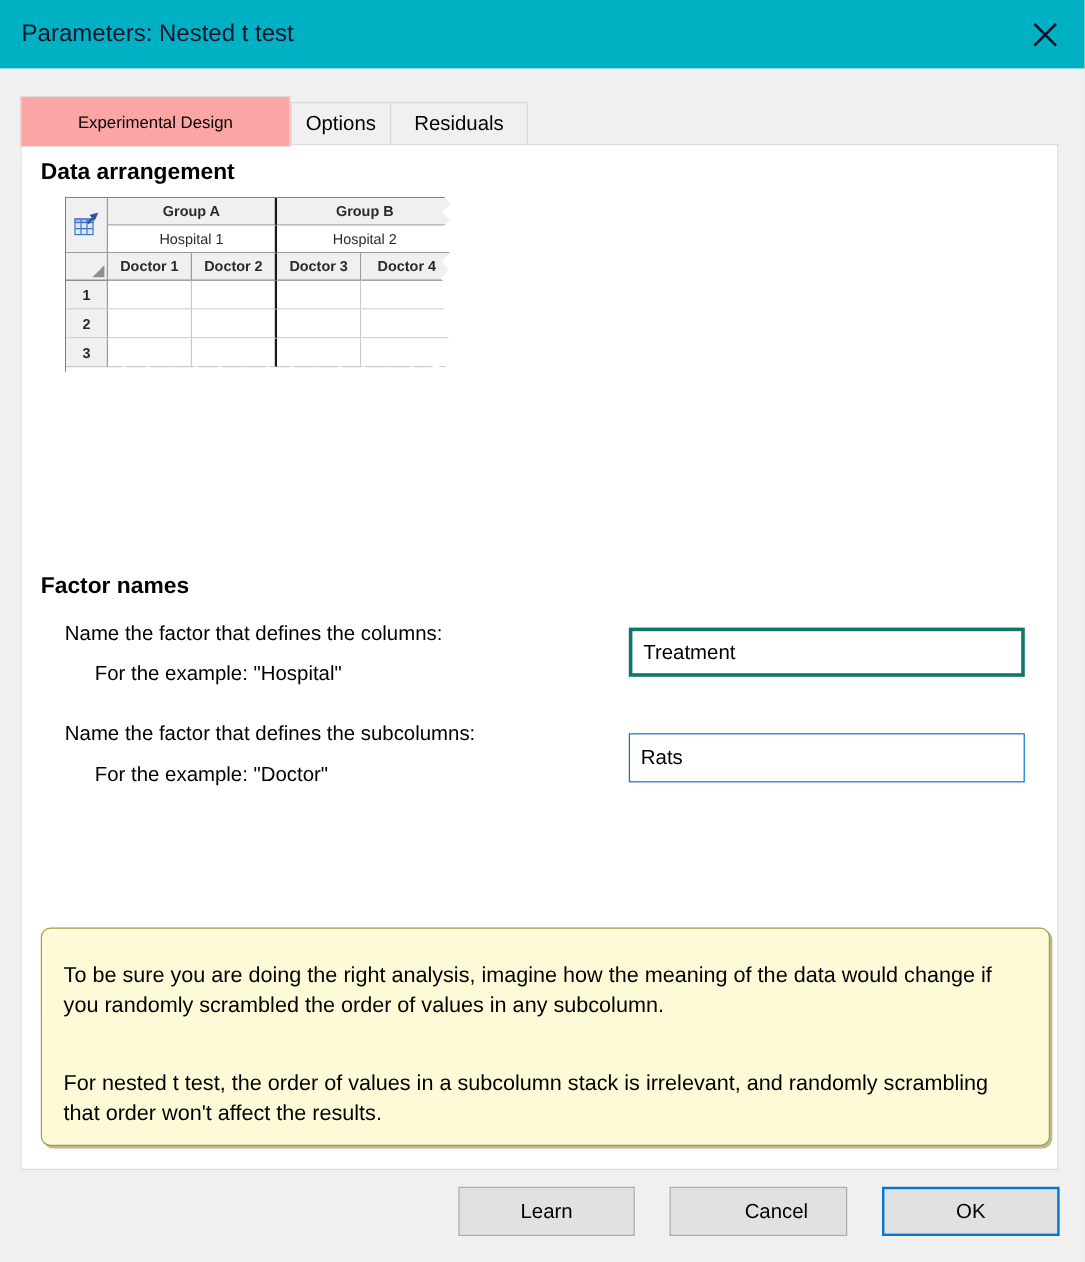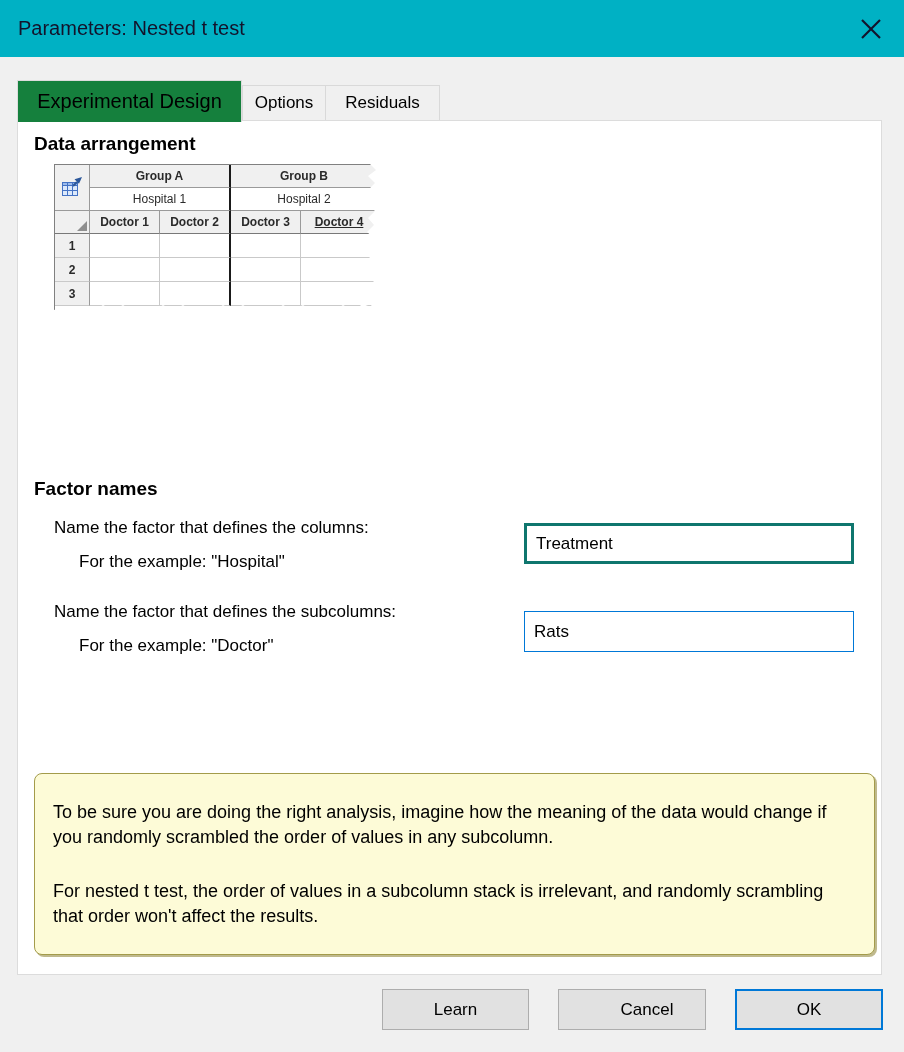--- a/index.html
+++ b/index.html
@@ -9,22 +9,22 @@
   
   .titlebar{position:absolute;left:0;top:0;width:904px;height:57px;background:#00b1c4;}
   .titlebar .title{position:absolute;left:18px;top:0;height:57px;line-height:57px;
     font-size:20px;color:#13132b;}
   .close-btn{position:absolute;right:13px;top:11px;width:40px;height:36px;
     display:flex;align-items:center;justify-content:center;cursor:pointer;background:transparent;border:none;}
 
   
   .tab{position:absolute;display:flex;align-items:center;justify-content:center;
     box-sizing:border-box;color:#000;cursor:pointer;}
-  .tab.active{left:17px;top:80px;width:225px;height:42px;background:#15803d;
-    border:1px solid #dcdcdc;border-bottom:none;font-size:20px;z-index:3;}
+  .tab.active{left:17px;top:80px;width:225px;height:42px;background:#fca5a5;
+    border:1px solid #dcdcdc;border-bottom:none;font-size:14px;z-index:3;}
   .tab.t2{left:242px;top:85px;width:84px;height:35px;background:#f0f0f0;
     border:1px solid #d9d9d9;border-bottom:none;font-size:17px;z-index:1;}
   .tab.t3{left:325px;top:85px;width:115px;height:35px;background:#f0f0f0;
     border:1px solid #d9d9d9;border-bottom:none;font-size:17px;z-index:1;}
 
   
   .panel{position:absolute;left:17px;top:120px;width:865px;height:855px;background:#ffffff;
     border:1px solid #dcdcdc;box-sizing:border-box;z-index:2;}
   .panel h2{position:absolute;margin:0;font-size:19px;font-weight:bold;color:#000;}
   .h-data{left:16px;top:12px;}
@@ -50,38 +50,38 @@
   .rnum{background:#f0f0f0;font-weight:bold;font-size:12px;color:#2a2a2a;
     border-bottom:1px solid #c9c9c9;}
   .dcell{background:#ffffff;border-right:1px solid #c9c9c9;border-bottom:1px solid #c9c9c9;}
   .sep{border-right:2px solid #1a1a1a !important;}
   .noright{border-right:none !important;}
   .dkb{border-bottom:1px solid #787878 !important;}
   .g-icon{grid-area:1/1/3/2;}
   .g-ga{grid-area:1/2/2/4;}  .g-gb{grid-area:1/4/2/6;}
   .g-h1{grid-area:2/2/3/4;}  .g-h2{grid-area:2/4/3/6;}
   .g-sel{grid-area:3/1;position:relative;}
-  .g-d1{grid-area:3/2;} .g-d2{grid-area:3/3;} .g-d3{grid-area:3/4;} .g-d4{grid-area:3/5;text-decoration:underline;}
+  .g-d1{grid-area:3/2;} .g-d2{grid-area:3/3;} .g-d3{grid-area:3/4;} .g-d4{grid-area:3/5;}
   .g-r1{grid-area:4/1;} .g-r2{grid-area:5/1;} .g-r3{grid-area:6/1;}
   .tri{position:absolute;right:2px;bottom:2px;width:0;height:0;
     border-left:10px solid transparent;border-bottom:10px solid #8f8f8f;}
 
   
   .factor-input{position:absolute;box-sizing:border-box;width:330px;height:41px;
     font-family:"Liberation Sans", sans-serif;font-size:17px;color:#000;background:#fff;
     padding:0 9px;outline:none;}
   .inp-cols{left:506px;top:402px;border:3px solid #0f766e;}
   .inp-subcols{left:506px;top:490px;border:1px solid #0078d7;}
 
   
   .note{position:absolute;left:16px;top:652px;width:841px;height:182px;box-sizing:border-box;
     background:#fdfbd7;border:1px solid #a39b4a;border-radius:8px;
     box-shadow:2px 2px 0 rgba(138,128,48,0.55);padding:26px 18px;}
   .note p{margin:0;max-width:790px;font-size:18px;line-height:25px;color:#000;}
-  .note p + p{margin-top:29px;}
+  .note p + p{margin-top:40px;}
 
   
   .btn{position:absolute;top:989px;height:41px;box-sizing:border-box;background:#e1e1e1;
     border:1px solid #adadad;font-family:"Liberation Sans", sans-serif;font-size:17px;color:#000;cursor:pointer;}
   .btn-learn{left:382px;width:147px;}
   .btn-cancel{left:558px;width:148px;padding-left:36px;}
   .btn-ok{left:735px;width:148px;border:2px solid #0078d7;}
 </style>
 </head>
 <body>

